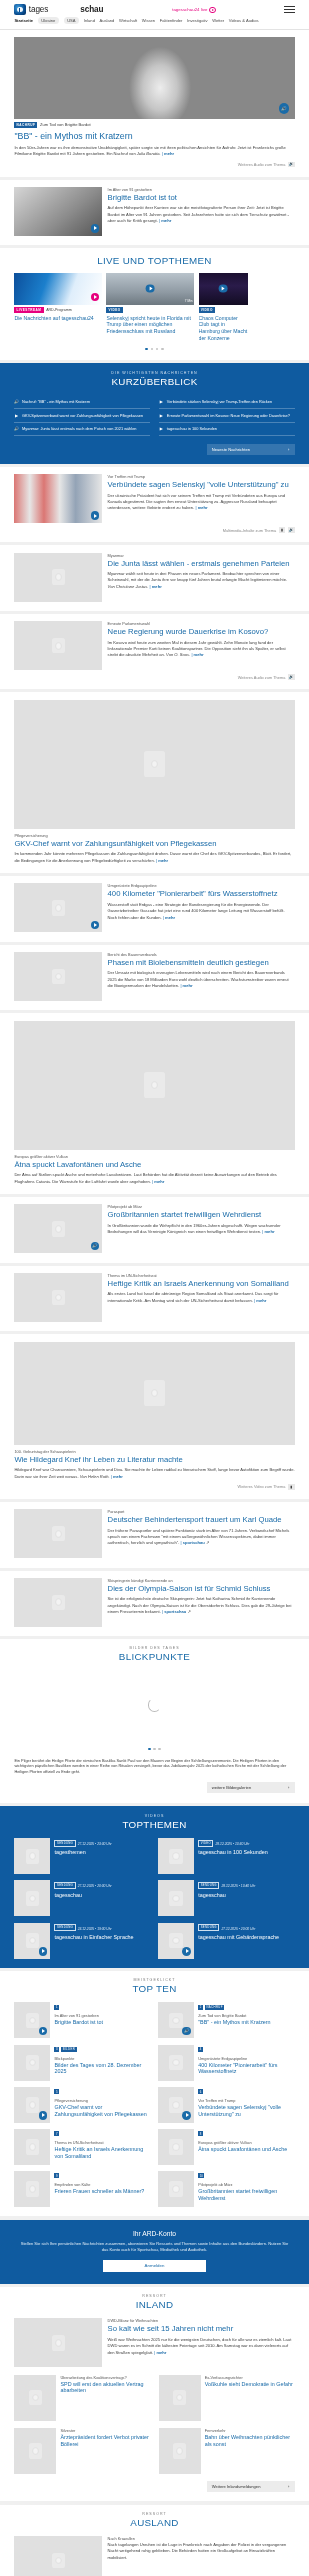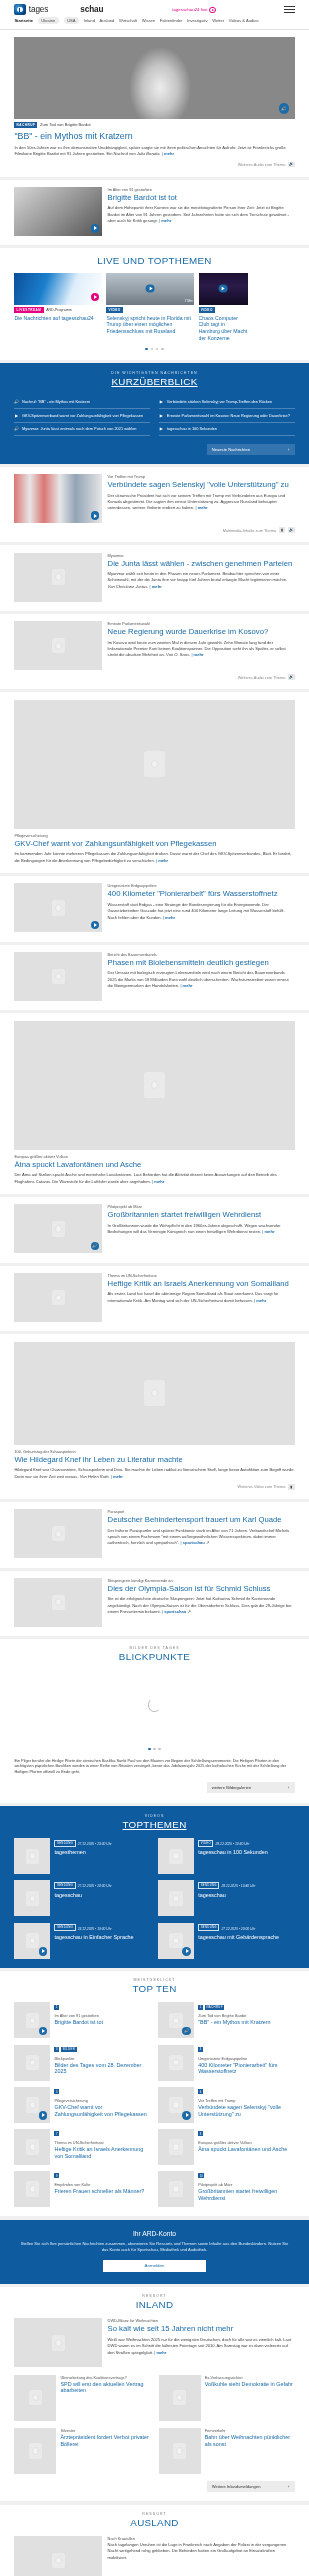--- a/index.html
+++ b/index.html
@@ -63,21 +63,21 @@
   
   .card { background: #fff; padding: 7.2px 14.4px 9.3px 14.4px; margin-bottom: 3.1px; }
   .sec-kicker {
     text-align: center; font-size: 3.6px; letter-spacing: 1px; color: #7b7b7b;
     text-transform: uppercase; margin-bottom: 1px;
   }
   .sec-title {
     text-align: center; font-size: 9.8px; color: #1a6ba8; font-weight: 400;
     letter-spacing: 0.3px; margin-bottom: 8.2px;
   }
-  .sec-title.white { color: #fff; text-decoration: underline; }
+  .sec-title.white { color: #fff; }
   .sec-kicker.white { color: #cfe0ef; }
 
   
   .kicker { font-size: 3.9px; color: #555; margin-bottom: 1px; }
   .headline { font-size: 7.7px; color: #1a6ba8; font-weight: 400; line-height: 1.22; margin-bottom: 3.1px; }
   .headline.small { font-size: 5.4px; line-height: 1.25; }
   .headline.big { font-size: 8.8px; }
   .shorttext { font-size: 4.1px; line-height: 1.55; color: #3c3c3c; }
   .shorttext em { font-style: italic; }
   .more { color: #1a6ba8; font-weight: 700; }
@@ -397,21 +397,21 @@
     </div>
   </div>
 
   <div class="card">
     <div class="row">
       <div class="imgbox">
           <div class="ardmark"></div>
         </div>
       <div class="txt">
         <div class="kicker">Myanmar</div>
-        <div class="headline">Die Junta lässt wählen - zwischen genehmen Parteien</div>
+        <div class="headline">Die Junta lässt wählen - erstmals genehmen Parteien</div>
         <div class="shorttext"><span>Myanmar wählt seit heute in drei Phasen ein neues Parlament. Beobachter sprechen von einer Scheinwahl, mit der die Junta ihre vor knapp fünf Jahren brutal erlangte Macht legitimieren möchte. </span><em>Von Christiane Justus.</em> <span class="more">mehr</span></div>
       </div>
     </div>
   </div>
 
   <div class="card">
     <div class="row">
       <div class="imgbox">
           <div class="ardmark"></div>
         </div>

